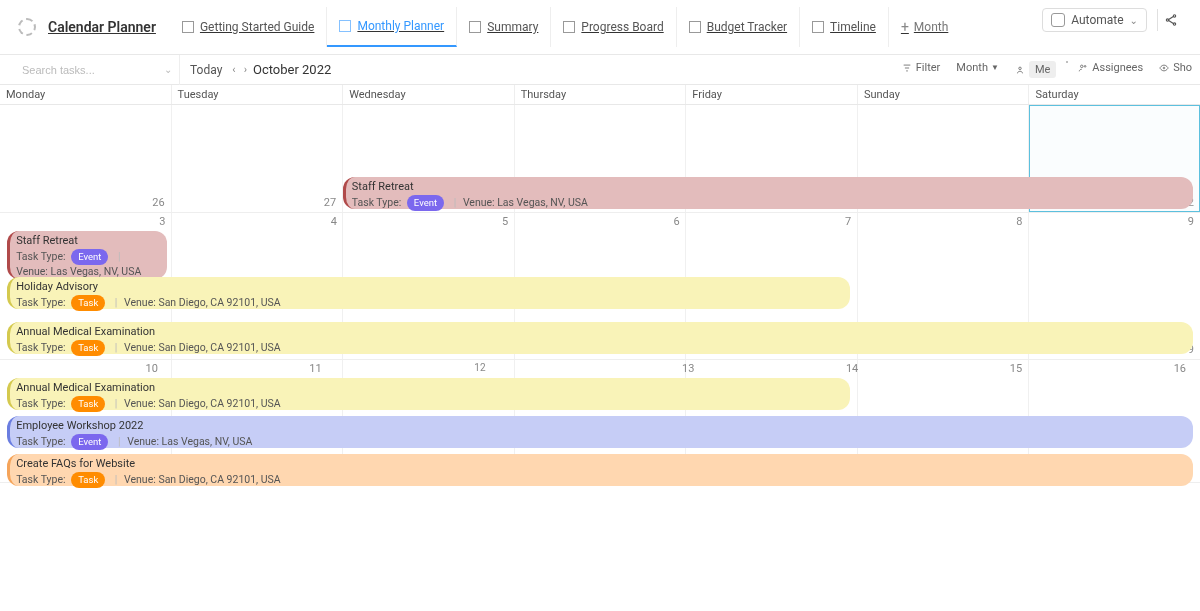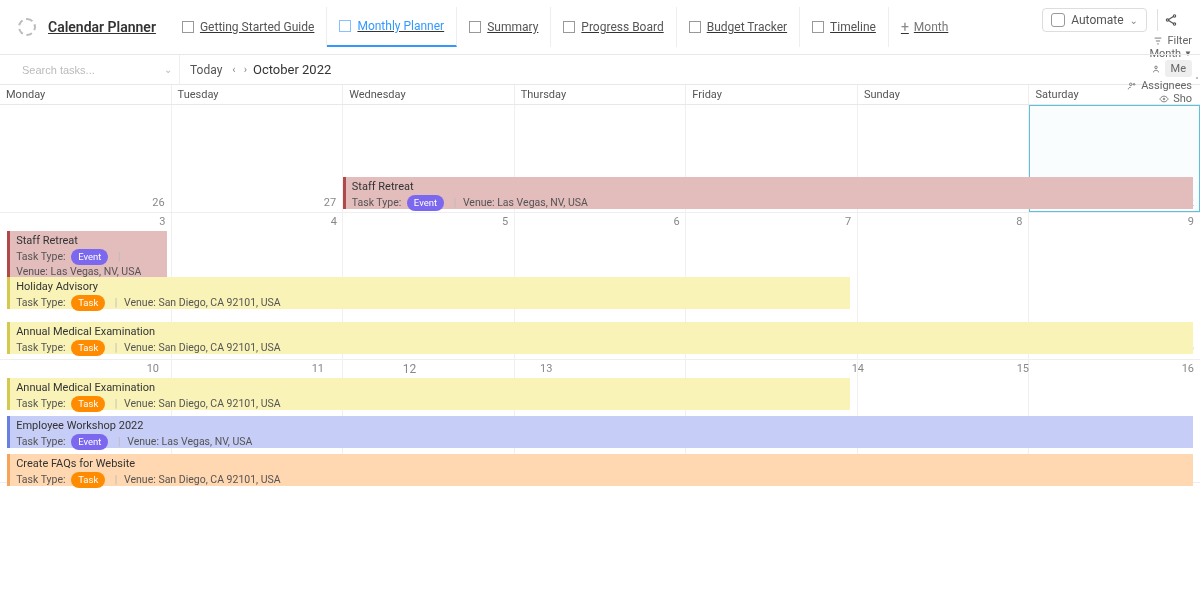--- a/index.html
+++ b/index.html
@@ -25,21 +25,21 @@
   .search-box { display: flex; align-items: center; width: 180px; height: 30px; border-right: 1px solid #eee; padding: 0 8px 0 16px; color: #aaa; }
   .search-box .sicon { width: 12px; height: 12px; margin-right: 6px; }
   .search-box input { border: none; outline: none; flex: 1; font-size: 11px; color: #555; }
   .search-box input::placeholder { color: #bbb; }
   .search-box .chev { font-size: 10px; color: #bbb; cursor:pointer;}
   .fb-item { padding: 0 10px; color: #555; cursor: pointer; font-size: 12px; }
   .nav-arrows { display: flex; align-items: center; gap: 8px; color: #888; }
   .nav-arrows span { cursor: pointer; font-size: 11px;}
   .month-label { font-size: 13px; color: #333; margin-left: 6px; }
   .filter-bar .spacer { flex: 1; }
-  .fb-right { display: flex; align-items: flex-end; color: #666; font-size: 11px; flex-direction: column; }
+  .fb-right { display: flex; align-items: flex-start; color: #666; font-size: 11px; }
   .fb-right .item { display: flex; align-items: center; padding: 0 8px; cursor: pointer; }
   .fb-right .item .mi { width: 10px; height: 10px; margin-right: 4px; }
   .fb-right .me { background: #eee; border-radius: 3px; padding: 2px 6px; }
   .fb-right .dot { width:2px; height:2px; background:#aaa; border-radius:50%; margin:0 2px;}
 
   
   .cal { position: relative; }
   .cal-header { display: flex; height: 20px; border-bottom: 1px solid #e8e8e8; }
   .cal-header .dh { flex: 1; border-right: 1px solid #eee; font-size: 11px; color: #555; padding: 3px 0 0 6px; }
   .cal-header .dh:last-child { border-right: none; }
@@ -48,21 +48,21 @@
   .row { position: relative; border-bottom: 1px solid #eee; }
   .row .cells { display: flex; position: absolute; inset: 0; }
   .row .cell { flex: 1; border-right: 1px solid #f0f0f0; position: relative; }
   .row .cell:last-child { border-right: none; }
   .row .cell .daynum { position: absolute; bottom: 3px; right: 6px; font-size: 11px; color: #888; }
   .row .events { position: relative; z-index: 2; }
 
   .today-highlight { position:absolute; inset:0; border:1px solid #5cc0de; background:rgba(92,192,222,.03); pointer-events:none;}
 
   
-  .ev { position: absolute; border-left: 3px solid; padding: 3px 2px 4px 6px; font-size: 11px; line-height: 14px; cursor: pointer; }
+  .ev { position: absolute; border-left: 3px solid; padding: 3px 2px 4px 6px; font-size: 11px; line-height: 14px; cursor: pointer; border-radius: 12px; }
   .ev .et { color:#333; }
   .ev .meta { color:#555; font-size:10.5px; margin-top:1px;}
   .ev .pill { display:inline-block; border-radius:9px; color:#fff; font-size:9.5px; padding:1px 7px; margin:0 3px;}
   .ev .sep { color:#bbb; margin:0 4px;}
   .pill-event { background:#7b68ee;}
   .pill-task { background:#ff8c00;}
   .col-pink { background:#e3bcbc; border-color:#b04a4a;}
   .col-yellow { background:#f9f3b8; border-color:#d4c94e;}
   .col-blue { background:#c6cdf6; border-color:#6a7de0;}
   .col-orange { background:#ffd7b0; border-color:#f5a45a;}
@@ -304,25 +304,25 @@
   <div class="row row3">
     <div class="cells">
       <div class="cell"></div>
       <div class="cell"></div>
       <div class="cell"></div>
       <div class="cell"></div>
       <div class="cell"></div>
       <div class="cell"></div>
       <div class="cell"></div>
     </div>
-    <div style="position:absolute;left:0;right:0;top:0;display:flex;height:18px;">
+    <div style="position:absolute;left:0;right:8px;top:0;display:flex;height:18px;">
       <div style="flex:1;text-align:right;padding:2px 6px 0 0;font-size:11px;color:#888;">10</div>
       <div style="flex:1;text-align:right;padding:2px 6px 0 0;font-size:11px;color:#888;">11</div>
-      <div style="flex:1;text-align:center;padding:2px 6px 0 0;font-size:12px;color:#888;">12</div>
-      <div style="flex:1;padding:2px 6px 0 0;font-size:11px;color:#888;margin-left:45px;">13</div>
+      <div style="flex:1;text-align:right;padding:2px 6px 0 0;font-size:10px;color:#888;">12</div>
+      <div style="flex:1;text-align:right;padding:2px 6px 0 0;font-size:11px;color:#888;margin-left:45px;">13</div>
       <div style="flex:1;text-align:right;padding:2px 6px 0 0;font-size:11px;color:#888;">14</div>
       <div style="flex:1;text-align:right;padding:2px 6px 0 0;font-size:11px;color:#888;">15</div>
       <div style="flex:1;text-align:right;padding:2px 6px 0 0;font-size:11px;color:#888;">16</div>
     </div>
     <div class="events">
       <div class="ev col-yellow" style="left:0.6%;width:70.2%;top:18px;height:32px;">
         <div class="et">Annual Medical Examination</div>
         <div class="meta">
           <span>Task Type:</span>
           <span class="pill pill-task">Task</span>

